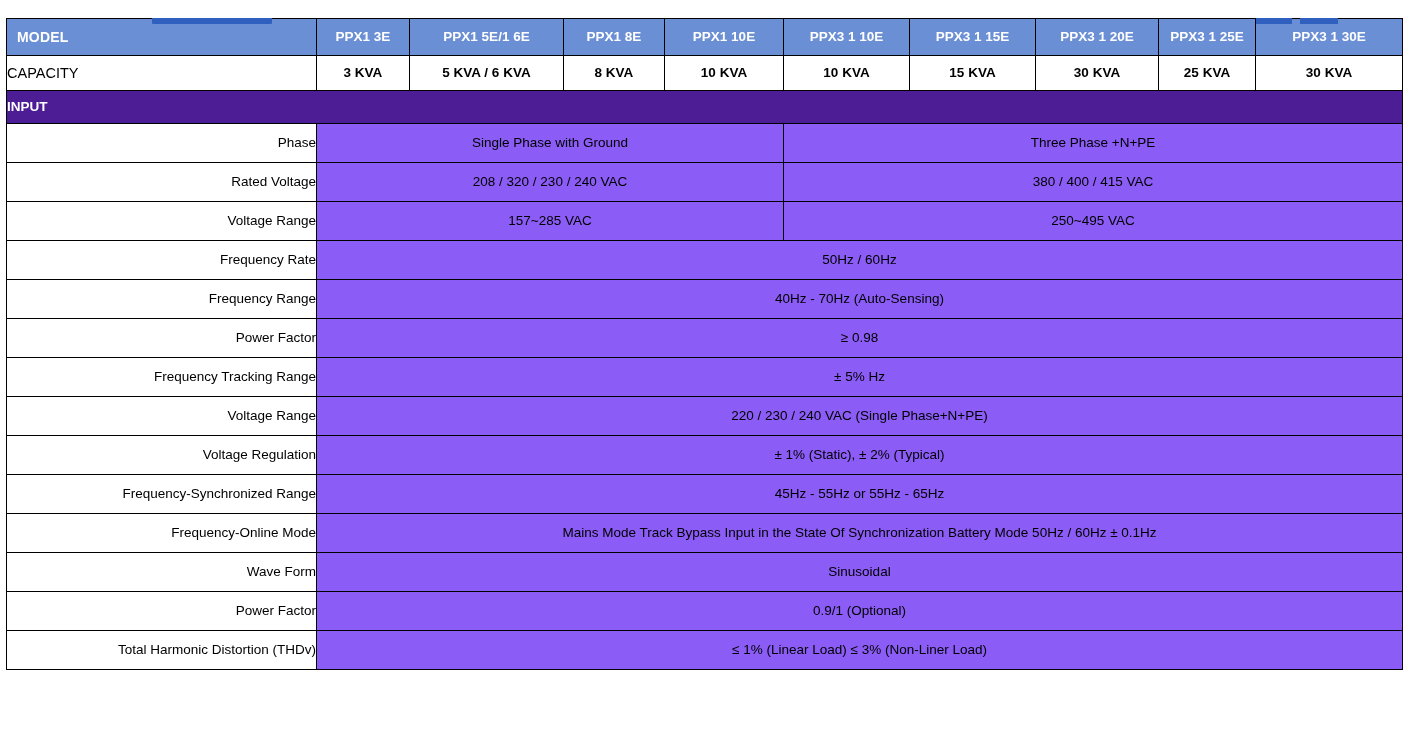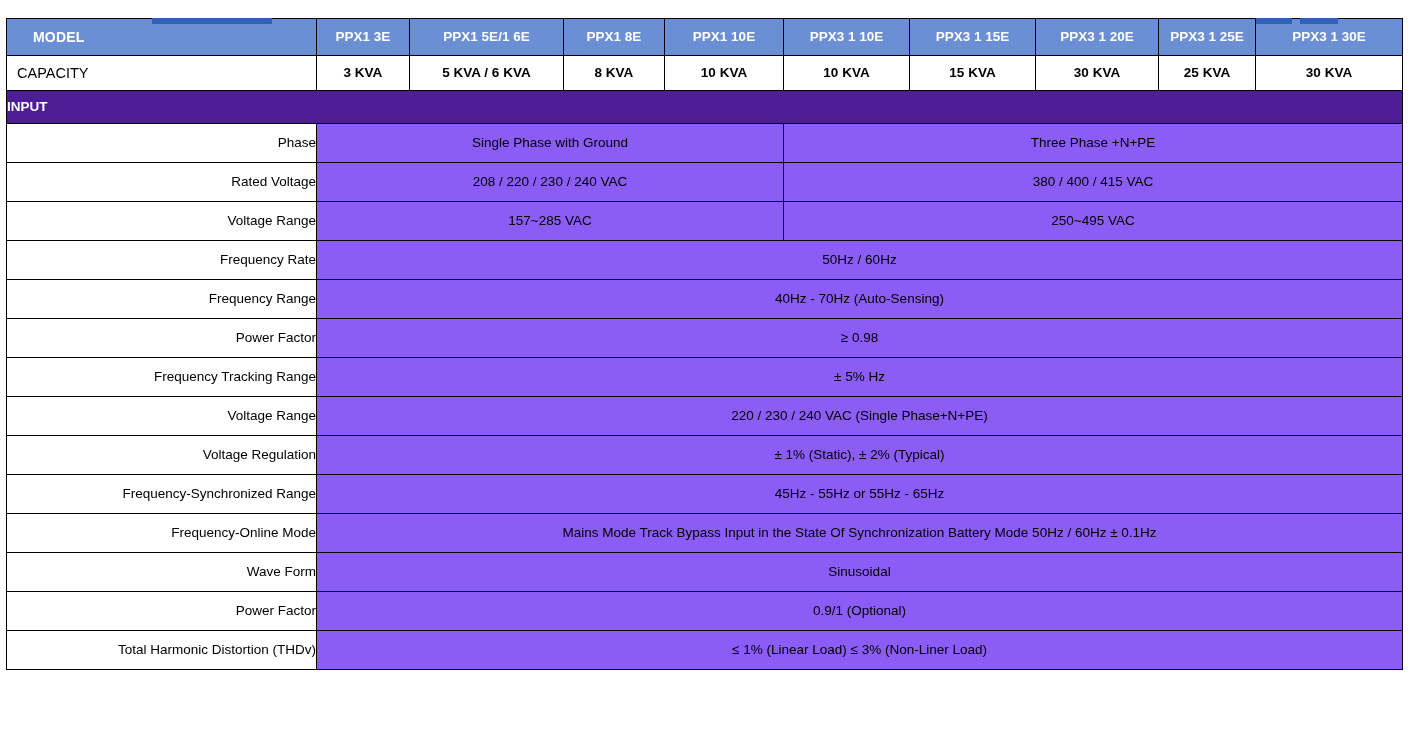--- a/index.html
+++ b/index.html
@@ -41,41 +41,40 @@
     background: #6b8fd4;
     color: #ffffff;
     font-weight: bold;
     text-align: center;
     height: 36px;
     font-size: 13.5px;
     padding: 2px 3px;
   }
   .hdr-row td.model-label {
     text-align: left;
-    padding-left: 26px;
+    padding-left: 10px;
     font-size: 14px;
     letter-spacing: 0.2px;
   }
   .hdr-row td.clip {
     overflow: hidden;
     white-space: normal;
     line-height: 1.05;
     max-height: 30px;
   }
   
   .cap-row td {
     height: 34px;
     text-align: center;
     font-weight: bold;
     font-size: 13px;
   }
   .cap-row td.rowlabel {
     text-align: left;
     font-weight: normal;
-    padding-left: 10px;
     font-size: 14.5px;
   }
   
   .section td {
     background: #4c1d95;
     color: #ffffff;
     font-weight: bold;
     height: 32px;
     text-align: left;
     padding-left: 10px;
@@ -185,21 +184,21 @@
         <tr class="section">
           <td colspan="10">INPUT</td>
         </tr>
         <tr class="data-row">
           <td class="rowlabel">Phase</td>
           <td class="val" colspan="4">Single Phase with Ground</td>
           <td class="val" colspan="5">Three Phase +N+PE</td>
         </tr>
         <tr class="data-row">
           <td class="rowlabel">Rated Voltage</td>
-          <td class="val" colspan="4">208 / 220 / 230 / 240 VAC</td>
+          <td class="val" colspan="4">208 / 320 / 230 / 240 VAC</td>
           <td class="val" colspan="5">380 / 400 / 415 VAC</td>
         </tr>
         <tr class="data-row">
           <td class="rowlabel">Voltage Range</td>
           <td class="val" colspan="4">157~285 VAC</td>
           <td class="val" colspan="5">250~495 VAC</td>
         </tr>
         <tr class="data-row">
           <td class="rowlabel">Frequency Rate</td>
           <td class="val" colspan="9">50Hz / 60Hz</td>

